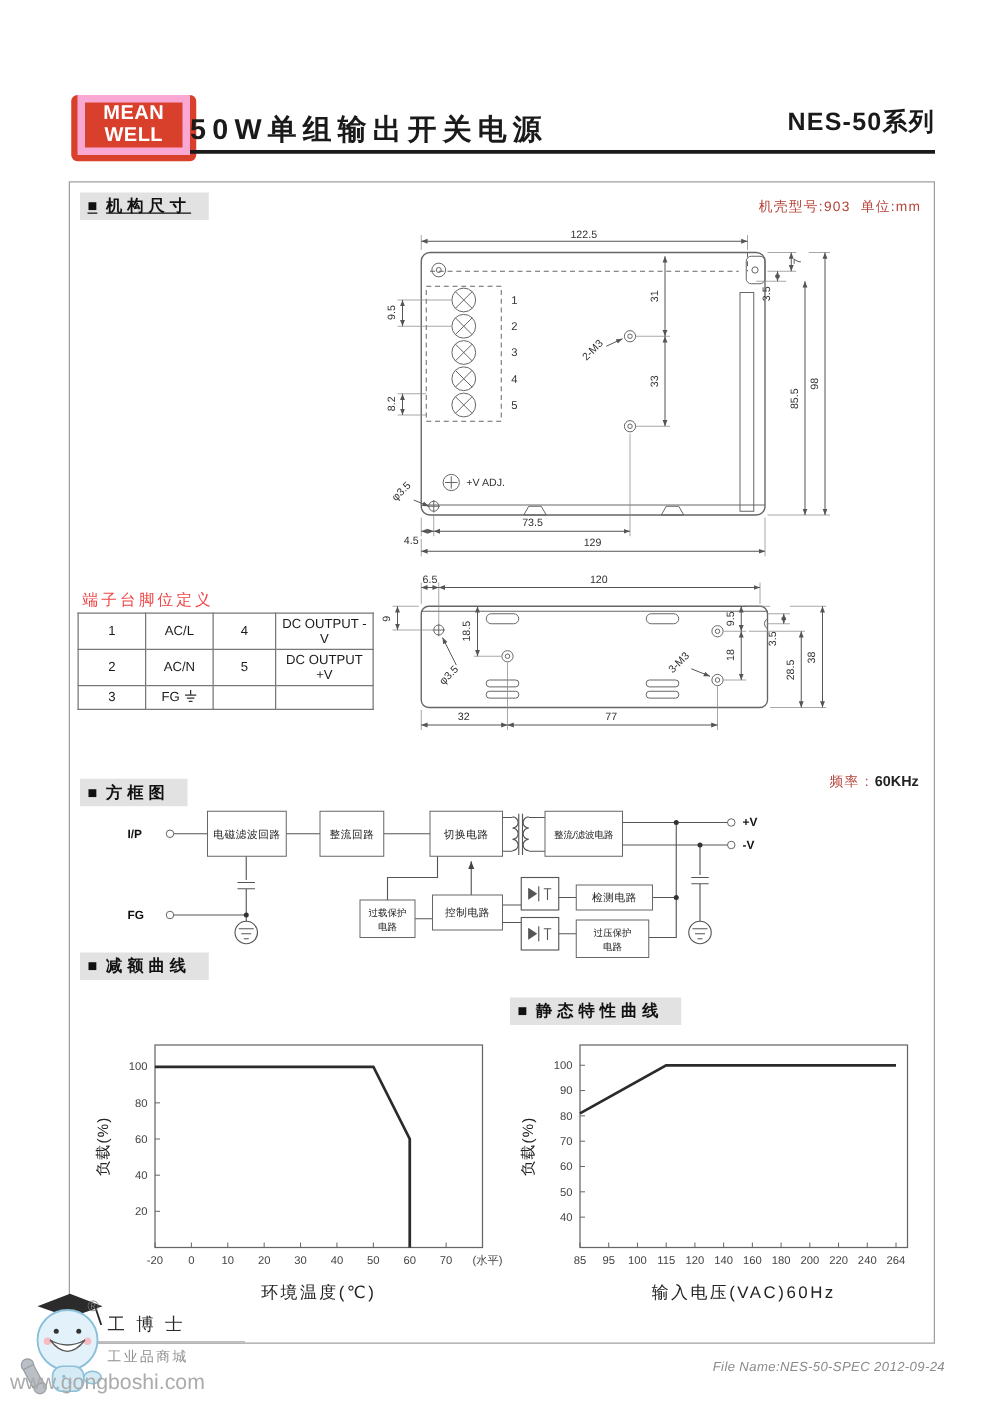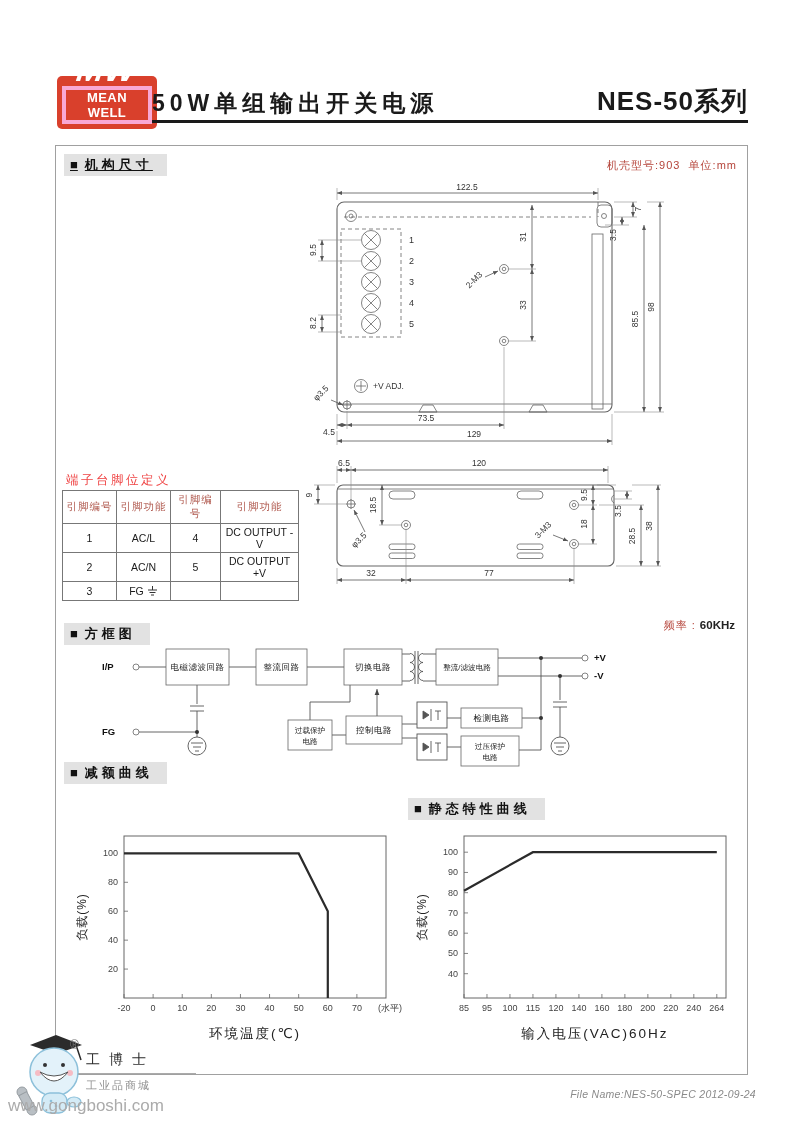--- a/index.html
+++ b/index.html
@@ -6,24 +6,24 @@
   body{
     width:800px;height:1131px;position:relative;background:#ffffff;
     font-family:"Liberation Sans","DejaVu Sans",sans-serif;color:#1a1a1a;overflow:hidden;
   }
   .abs{position:absolute;}
   
   #logo{left:57px;top:76px;width:100px;height:53px;background:#d9402c;border-radius:5px;
         display:flex;flex-direction:column;justify-content:flex-end;}
   #logo .mw{font-size:33px;font-weight:bold;font-style:italic;color:#fff;text-align:center;
         line-height:30px;transform:skewX(-8deg);letter-spacing:1px;}
-  #logo .mwsub{border:4px solid #f9a8d4;color:#fff;font-size:13px;font-weight:bold;text-align:center;
+  #logo .mwsub{border:6px solid #f9a8d4;color:#fff;font-size:16px;font-weight:bold;text-align:center;
         margin:1px 5px 5px;padding:0 1px;letter-spacing:0.4px;}
   #page-title{left:152px;top:88px;font-size:23px;font-weight:bold;letter-spacing:5px;}
-  #series-title{right:52px;top:84px;font-size:26px;font-weight:bold;letter-spacing:1px;}
+  #series-title{right:52px;top:84px;font-size:20px;font-weight:bold;letter-spacing:1px;}
   #header-rule{left:152px;top:120px;width:596px;height:3px;background:#1a1a1a;}
   
   #frame{left:55px;top:145px;width:691px;height:928px;border:1px solid #a0a0a0;}
   .sec{position:absolute;background:#e2e2e2;padding:2px 14px 2px 6px;font-size:13px;
        font-weight:bold;letter-spacing:4px;color:#111;white-space:nowrap;}
   .sec .sq{letter-spacing:0;margin-right:7px;}
   .rednote{position:absolute;color:#b5443a;font-size:11px;letter-spacing:1px;white-space:nowrap;}
   .rednote b{color:#222;font-size:11.5px;letter-spacing:0;}
   
   svg text{font-family:"Liberation Sans","DejaVu Sans",sans-serif;}
@@ -251,26 +251,20 @@
 
   <div class="abs" id="tbl-title" style="left:10px;top:326px;">端子台脚位定义</div>
   <table class="abs" id="pin-table" style="left:6px;top:344px;">
     <colgroup>
         <col style="width:54px">
         <col style="width:54px">
         <col style="width:50px">
         <col style="width:78px">
       </colgroup>
     <tbody>
-        <tr>
-      <th>引脚编号</th>
-      <th>引脚功能</th>
-      <th>引脚编号</th>
-      <th>引脚功能</th>
-    </tr>
     <tr>
       <td>1</td>
       <td>AC/L</td>
       <td>4</td>
       <td>DC OUTPUT -V</td>
     </tr>
     <tr>
       <td>2</td>
       <td>AC/N</td>
       <td>5</td>

